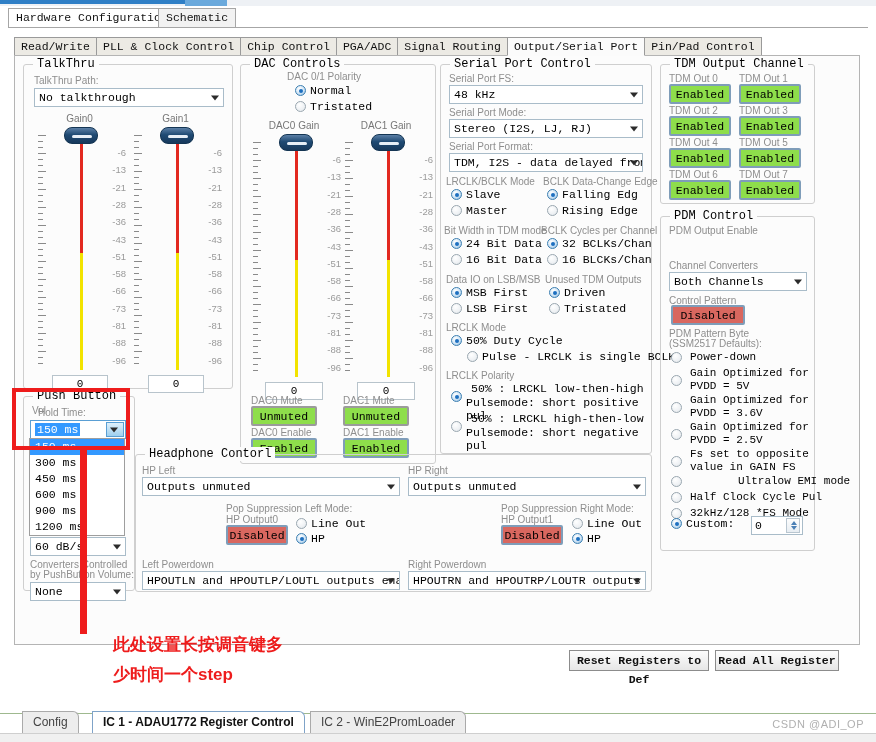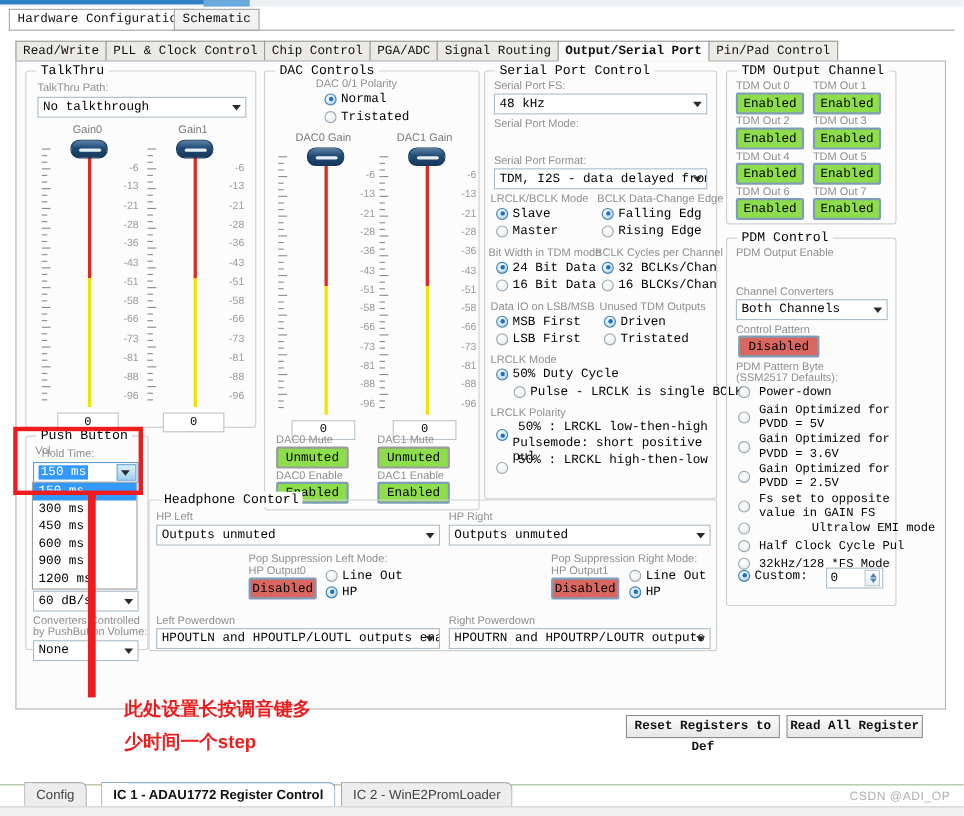--- a/index.html
+++ b/index.html
@@ -32,21 +32,21 @@
   #outer-tabline { position:absolute; left:8px; top:27px; width:860px; height:1px; background:#a6a6a6; }
 
   
   #inner-tabs { position:absolute; left:14px; top:37px; height:19px; }
   .itab {
     display:inline-block; height:19px; line-height:17px;
     border:1px solid #9a9a9a; background:#eceae4;
     font-family:"Liberation Mono", monospace; font-size:11.5px;
     padding:0 6px; color:#111; margin-right:-1px; vertical-align:top;
   }
-  .itab.active { background:#fbfbfb; border-bottom-color:#fbfbfb; position:relative; z-index:3;font-weight:bold; }
+  .itab.active { background:#fbfbfb; border-bottom-color:#fbfbfb; position:relative; z-index:3; }
 
   
   #panel {
     position:absolute; left:14px; top:55px; width:846px; height:590px;
     border:1px solid #b4b4b4; background:#fcfcfc;
   }
 
   
   .grp { position:absolute; border:1px solid #cfcfcf; border-radius:3px; background:transparent; }
   .grp > .gtitle {
@@ -520,20 +520,24 @@
   <div class="grp" style="left:425px; top:8px; width:212px; height:390px;">
     <div class="gtitle">Serial Port Control</div>
 
     <div class="lbl" style="position:absolute; left:8px; top:8px;">Serial Port FS:</div>
     <div class="combo" style="left:8px; top:20px; width:194px;">
       <span>48 kHz</span>
       <span class="arw"></span>
     </div>
 
     <div class="lbl" style="position:absolute; left:8px; top:42px;">Serial Port Mode:</div>
+    <div class="combo" style="left:8px; top:54px; width:194px;">
+      <span>Stereo (I2S, LJ, RJ)</span>
+      <span class="arw"></span>
+    </div>
 
     <div class="lbl" style="position:absolute; left:8px; top:76px;">Serial Port Format:</div>
     <div class="combo" style="left:8px; top:88px; width:194px;">
       <span>TDM, I2S - data delayed from</span>
       <span class="arw"></span>
     </div>
 
     <div class="lbl" style="position:absolute; left:5px; top:111px;">LRCLK/BCLK Mode</div>
     <div class="rad on" style="left:10px; top:123px;">
       <span class="dot"></span><span class="rtxt">Slave</span>
@@ -593,20 +597,21 @@
     <div class="lbl" style="position:absolute; left:5px; top:305px;">LRCLK Polarity</div>
     <div class="rad on" style="left:10px; top:325px;">
       <span class="dot"></span>
     </div>
     <div class="mono" style="position:absolute; left:30px; top:317px; font-size:11.5px;">50% : LRCKL low-then-high</div>
     <div class="mono" style="position:absolute; left:25px; top:331px; font-size:11.5px;">Pulsemode: short positive pul</div>
     <div class="rad" style="left:10px; top:355px;">
       <span class="dot"></span>
     </div>
     <div class="mono" style="position:absolute; left:30px; top:347px; font-size:11.5px;">50% : LRCKL high-then-low</div>
+    <div class="mono" style="position:absolute; left:25px; top:361px; font-size:11.5px;">Pulsemode: short negative pul</div>
   </div>
 
   <div class="grp" style="left:645px; top:8px; width:155px; height:140px;">
     <div class="gtitle">TDM Output Channel</div>
     <div id="tdm-grid" style="position:absolute; left:8px; top:8px; width:140px;">
         <div class="lbl" style="position: absolute; left: 0px; top: 0px;">TDM Out 0</div>
         <div class="stbtn green" style="left: 0px; top: 11px; width: 62px;">Enabled</div>
         <div class="lbl" style="position: absolute; left: 70px; top: 0px;">TDM Out 1</div>
         <div class="stbtn green" style="left: 70px; top: 11px; width: 62px;">Enabled</div>
         <div class="lbl" style="position: absolute; left: 0px; top: 32px;">TDM Out 2</div>

